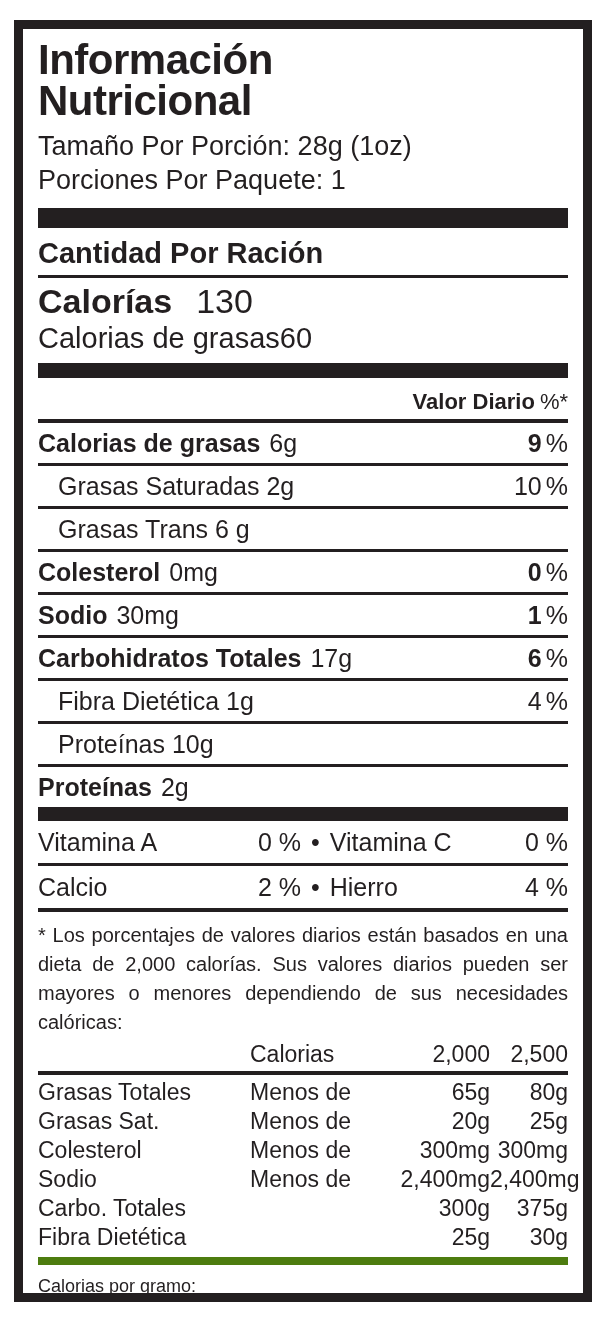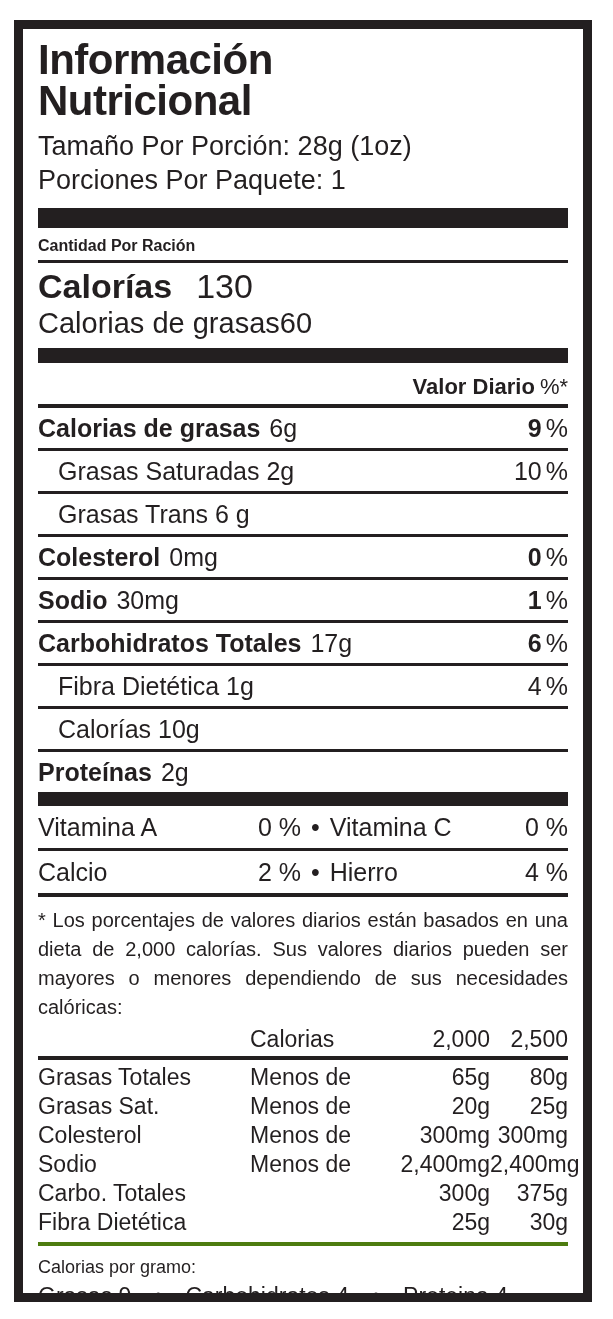--- a/index.html
+++ b/index.html
@@ -12,21 +12,21 @@
     box-sizing:border-box;position:absolute;left:14px;top:20px;
     width:578px;height:1282px;border:9px solid #231f20;background:#fff;
     padding:10px 15px 10px 15px;overflow:hidden;
   }
   .title{font-size:42px;font-weight:bold;line-height:0.98;letter-spacing:-0.5px;}
   .serving{font-size:27px;line-height:34px;margin-top:8px;}
   .bar{background:#231f20;width:100%;}
   .bar1{height:20px;margin-top:11px;}
   .bar2{height:15px;margin-top:8px;}
   .bar3{height:14px;}
-  .amount-heading{font-size:16px;font-weight:bold;padding:9px 0 5px 0;border-bottom:3px solid #231f20;}
+  .amount-heading{font-size:29px;font-weight:bold;padding:9px 0 5px 0;border-bottom:3px solid #231f20;}
   .calories-line{padding-top:3px;font-size:34px;font-weight:bold;line-height:40px;}
   .calories-line .val{font-weight:normal;margin-left:24px;}
   .calfat-line{font-size:29px;line-height:34px;}
   .calfat-line .val{margin-left:0;}
   .dv-header{font-size:22px;font-weight:bold;text-align:right;padding:11px 0 4px 0;border-bottom:4px solid #231f20;}
   .dv-header .sfx{font-weight:normal;margin-left:5px;}
   .row{display:flex;justify-content:space-between;align-items:baseline;
        padding:6px 0;border-bottom:3px solid #231f20;font-size:25px;line-height:28px;}
   .row .b{font-weight:bold;}
   .row .amt{margin-left:9px;}
@@ -40,21 +40,21 @@
   .vrow.lastv{border-bottom:4px solid #231f20;}
   .vn{width:185px;}
   .vv{width:78px;text-align:right;}
   .vb{margin:0 10px;}
   .vn2{flex:1;}
   .vv2{text-align:right;}
   .footnote{font-size:20px;line-height:29px;text-align:justify;padding:9px 0 3px 0;}
   .thead,.trow{display:grid;grid-template-columns:212px 118px 122px 1fr;font-size:23px;line-height:29px;}
   .thead{border-bottom:4px solid #231f20;padding-bottom:2px;}
   .c3,.c4{text-align:right;}
-  .dv-table{border-bottom:4px solid #4d7c0f;padding-bottom:5px;}
+  .dv-table{border-bottom:8px solid #4d7c0f;padding-bottom:5px;}
   .trows{padding-top:3px;}
   .cpg-heading{font-size:18px;line-height:28px;padding-top:7px;}
   .cpg-items{display:flex;align-items:baseline;font-size:23px;line-height:30px;}
   .cpg-items .dot{margin:0 23px;}
 </style>
 </head>
 <body>
 
 <div class="label">
 
@@ -114,21 +114,21 @@
     <div class="nm"><span class="b">Carbohidratos Totales</span><span class="amt">17g</span></div>
     <div class="dv-cell"><span class="b">6</span><span class="u">%</span></div>
   </div>
 
   <div class="row sub">
     <div class="nm"><span class="b">Fibra Dietética 1g</span></div>
     <div class="dv-cell"><span class="b">4</span><span class="u">%</span></div>
   </div>
 
   <div class="row sub">
-    <div class="nm"><span class="b">Calorías 10g</span></div>
+    <div class="nm"><span class="b">Proteínas 10g</span></div>
     <div class="dv-cell"></div>
   </div>
 
   <div class="row main last">
     <div class="nm"><span class="b">Proteínas</span><span class="amt">2g</span></div>
     <div class="dv-cell"></div>
   </div>
 
   <div class="bar bar3"></div>
 

